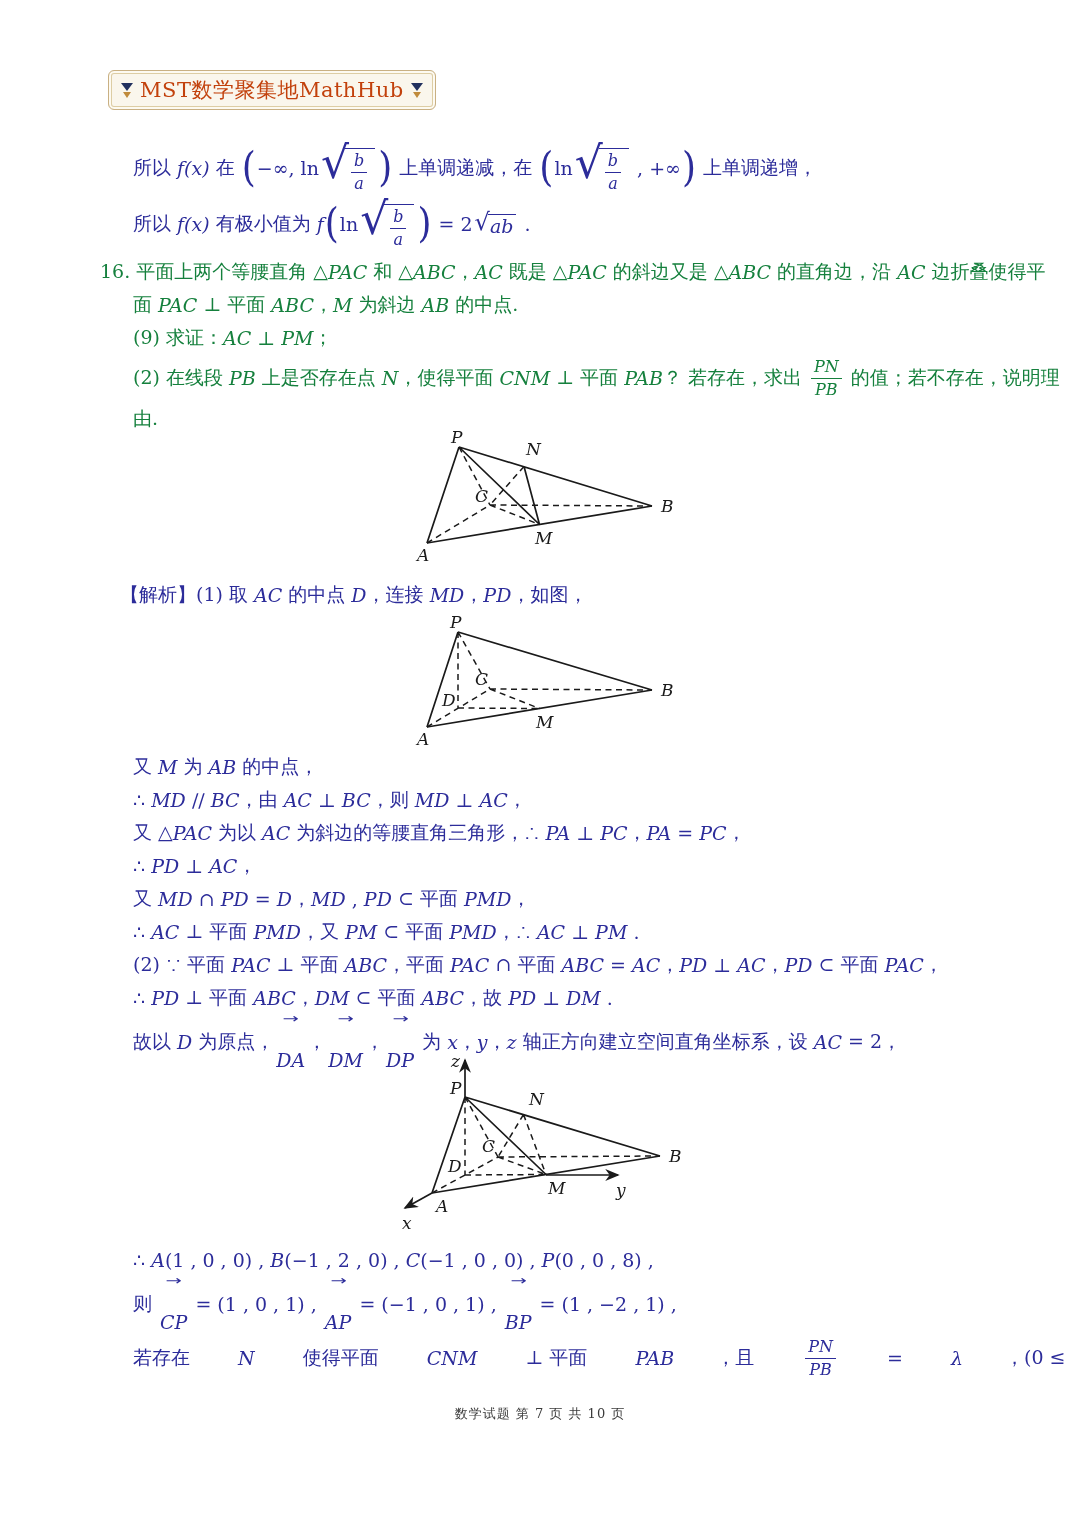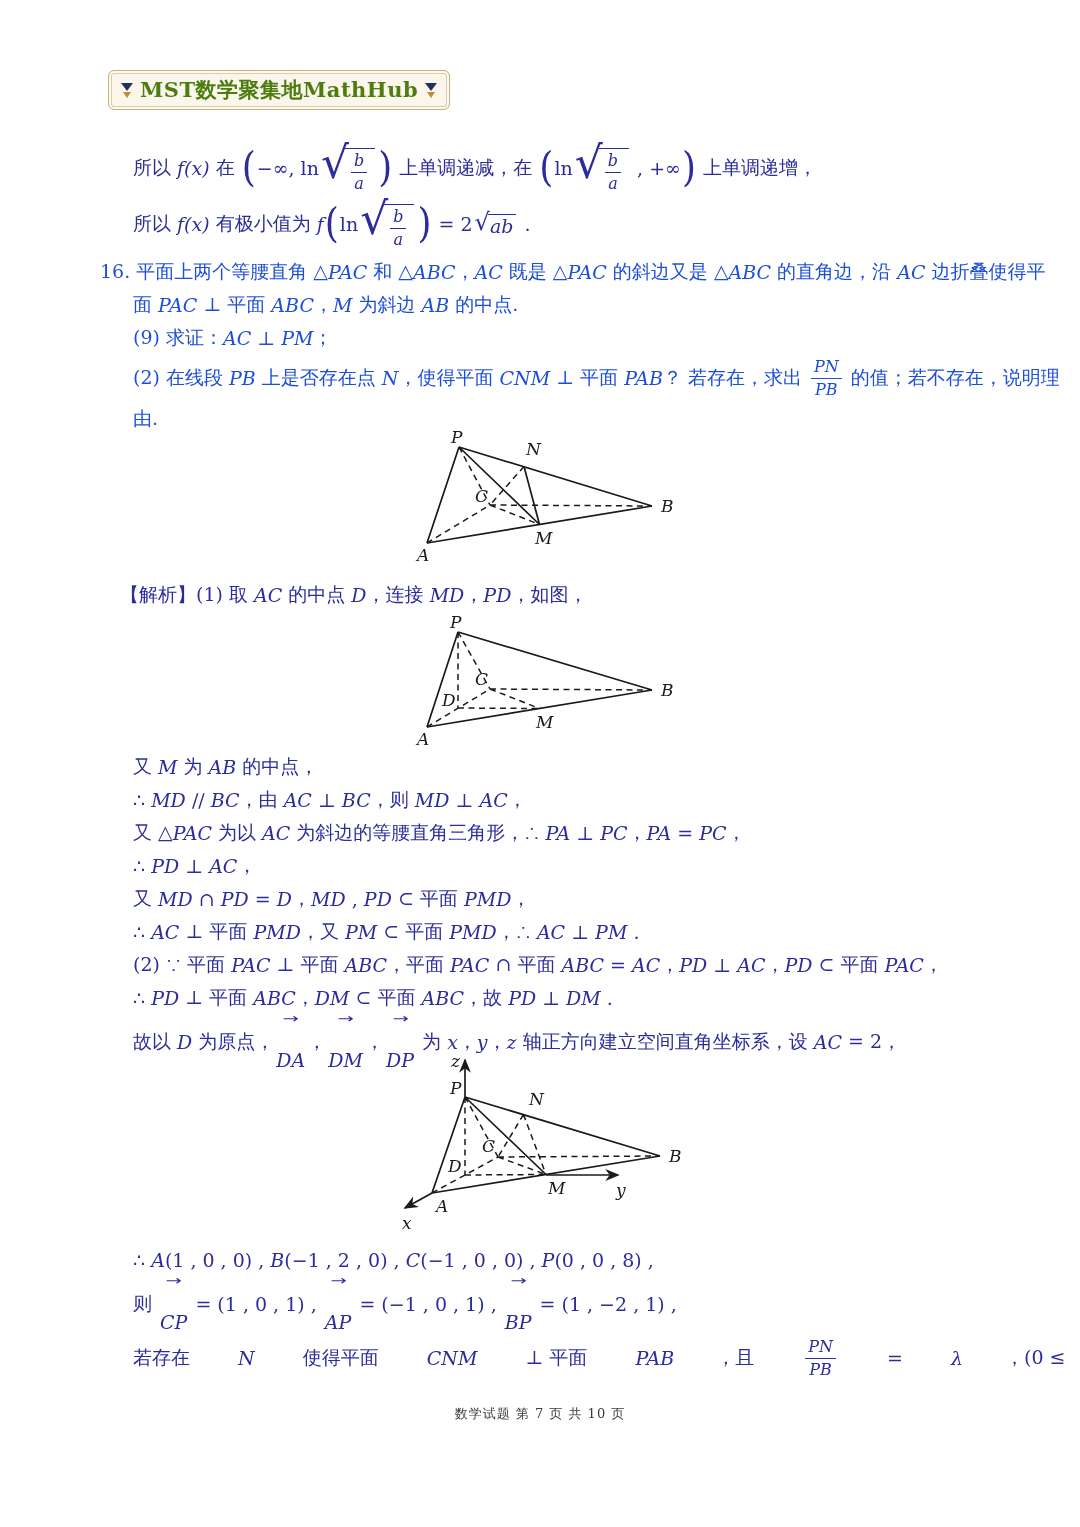--- a/index.html
+++ b/index.html
@@ -3,32 +3,32 @@
 <meta charset="utf-8">
 <style>
   html,body{margin:0;padding:0;background:#e8e8e8;}
   .page{position:relative;width:1080px;height:1527px;background:#ffffff;margin:0 auto;
         font-family:"DejaVu Serif","Liberation Serif",serif;color:#1a1a1a;overflow:hidden;}
 
   
   .logo{position:absolute;left:108px;top:70px;display:inline-flex;align-items:center;gap:7px;
         padding:5px 12px;background:#faf6ec;border:1.5px solid #c9b083;border-radius:6px;
         box-shadow:inset 0 0 0 2px #fdfaf1, inset 0 0 0 3px #ddcda4;}
-  .logo-text{font-size:21px;font-weight:bold;color:#4d7c0f;letter-spacing:0.5px;
+  .logo-text{font-size:21px;font-weight:normal;color:#c2410c;letter-spacing:0.5px;
              font-family:"DejaVu Serif","Liberation Serif",serif;}
   .tri{display:inline-flex;flex-direction:column;align-items:center;gap:1px;}
   .tri .t1{width:0;height:0;border-left:6px solid transparent;border-right:6px solid transparent;
            border-top:8px solid #22305e;}
   .tri .t2{width:0;height:0;border-left:4px solid transparent;border-right:4px solid transparent;
            border-top:6px solid #c08b3c;}
 
   
   .block{position:absolute;font-size:19px;}
   .blue{color:#2c2c9a;}
-  .black{color:#1d4ed8;}
+  .black{color:#15803d;}
   .line{display:flex;align-items:center;white-space:pre;min-height:33px;text-align:right;}
   .s-cn{white-space:pre;}
   .s-m{white-space:pre;font-style:italic;}
   .s-big{font-size:36px;line-height:1;display:inline-block;transform:scaleY(1.12);margin:0 1px;}
 
   .frac{display:inline-flex;flex-direction:column;align-items:center;font-style:italic;
         font-size:16px;line-height:1.2;margin:0 3px;vertical-align:middle;}
   .frac .num{border-bottom:1.4px solid currentColor;padding:0 3px 1px 3px;}
   .frac .den{padding-top:1px;}
 

